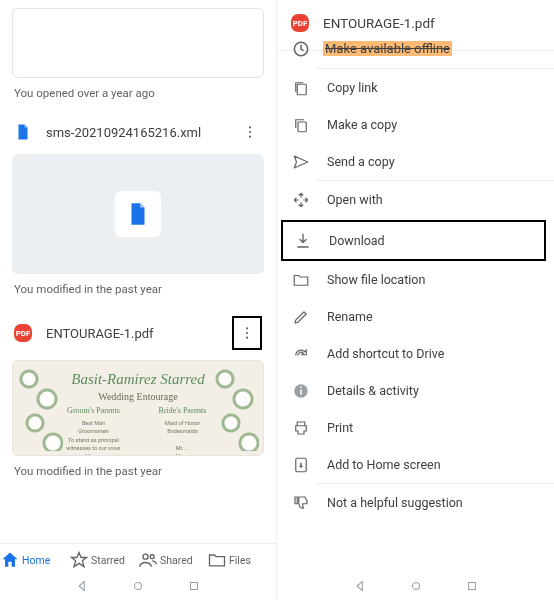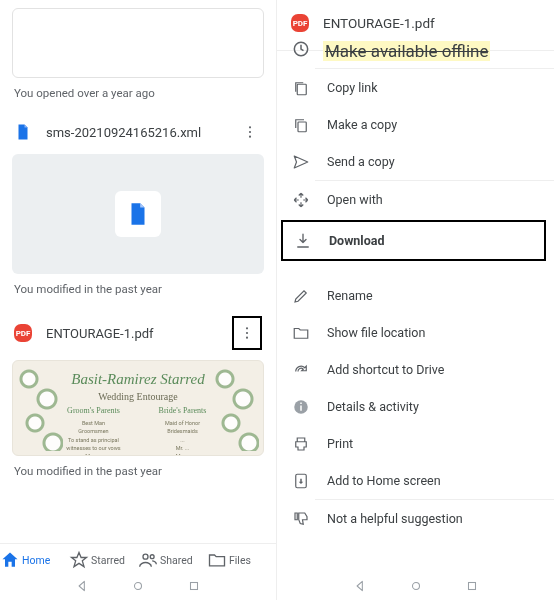--- a/index.html
+++ b/index.html
@@ -172,23 +172,23 @@
   }
   .strikeline {
     border-top: 1px solid #eee;
     position: relative;
     height: 12px;
     margin: 0 0 0 0;
   }
   .strike-text {
     position: absolute;
     left: 46px; top: -10px;
-    font-size: 17px; color: #3c4043;
+    font-size: 13px; color: #3c4043;
     text-decoration: line-through;
-    background: #fef9c3;
+    background: #fdba74;
     padding: 0 2px;
   }
   .strike-icon {
     position: absolute;
     left: 14px; top: -12px;
     width: 20px; height: 20px;
     color: #5f6368;
   }
   .menu-item {
     display: flex; align-items: center;
@@ -199,22 +199,21 @@
   .menu-item .micon {
     width: 20px; height: 20px;
     margin-left: 14px; margin-right: 16px;
     color: #5f6368;
     display: inline-flex; align-items: center; justify-content: center;
   }
   .menu-section { padding-left: 0; }
   .divider { border-top: 1px solid #eee; margin-left: 38px; }
   .highlight-box {
     border: 2.5px solid #000;
-    margin: 2px 8px 16px 4px;
-    font-weight: bold;
+    margin: 2px 8px 0 4px;
   }
 
   svg { display: block; }
 </style>
 </head>
 <body>
 
 <div class="split">
 
   <div class="pane pane-left">
@@ -395,32 +394,32 @@
                   <path d="M12 3v11m0 0l-4-4m4 4l4-4M5 20h14" stroke="#5f6368" stroke-width="1.8" fill="none" stroke-linecap="round"></path>
                 </svg>
               </span>
             <span>Download</span>
           </div>
         </div>
 
         <div class="menu-item">
           <span class="micon">
               <svg viewBox="0 0 24 24" width="18" height="18">
+                <path d="M3 6h6l2 2h10v11H3z" fill="none" stroke="#5f6368" stroke-width="1.6"></path>
+              </svg>
+            </span>
+          <span>Show file location</span>
+        </div>
+        <div class="menu-item">
+          <span class="micon">
+              <svg viewBox="0 0 24 24" width="18" height="18">
                 <path d="M4 20l4-1 11-11-3-3L5 16z" fill="none" stroke="#5f6368" stroke-width="1.6"></path>
               </svg>
             </span>
           <span>Rename</span>
-        </div>
-        <div class="menu-item">
-          <span class="micon">
-              <svg viewBox="0 0 24 24" width="18" height="18">
-                <path d="M3 6h6l2 2h10v11H3z" fill="none" stroke="#5f6368" stroke-width="1.6"></path>
-              </svg>
-            </span>
-          <span>Show file location</span>
         </div>
         <div class="menu-item">
           <span class="micon">
               <svg viewBox="0 0 24 24" width="18" height="18">
                 <path d="M5 14a7 7 0 0112-5l2-2v6h-6l2-2a4 4 0 00-7 3" fill="none" stroke="#5f6368" stroke-width="1.6"></path>
               </svg>
             </span>
           <span>Add shortcut to Drive</span>
         </div>
         <div class="menu-item">

